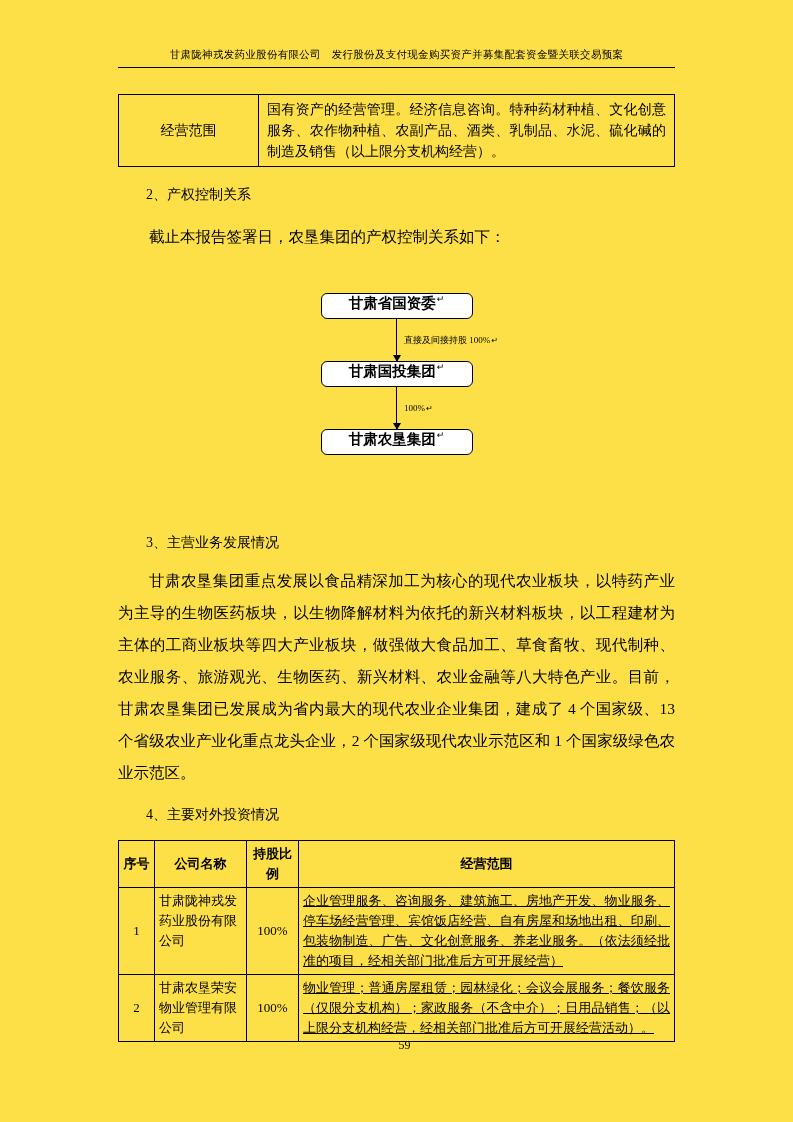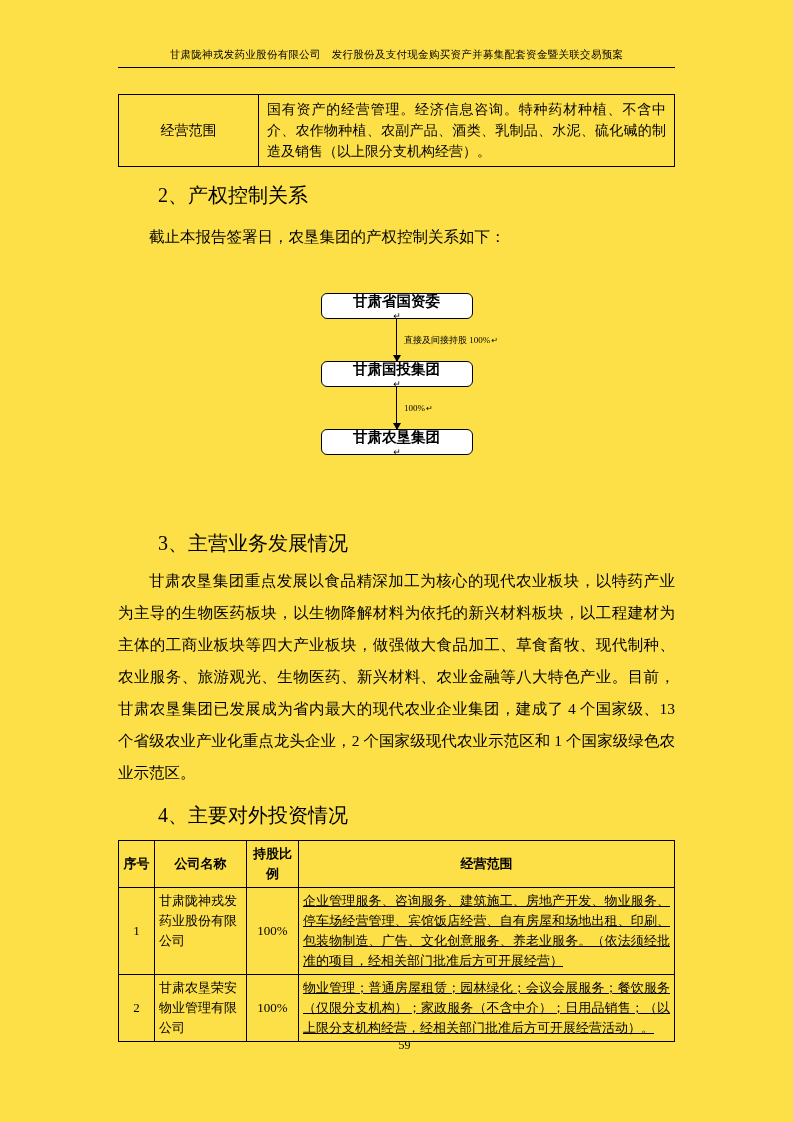--- a/index.html
+++ b/index.html
@@ -34,21 +34,21 @@
   table.cont-table td {
     border: 1px solid #000;
     padding: 4px 8px;
     line-height: 21px;
     vertical-align: middle;
   }
   td.cont-label { width: 140px; text-align: center; }
   td.cont-value { text-align: justify; }
   
   .sec-heading {
-    font-size: 20px;
+    font-size: 14px;
     line-height: 20px;
     margin: 18px 0 0 0;
     text-indent: 2em;
   }
   .para {
     font-size: 15.5px;
     line-height: 32px;
     text-align: justify;
     text-indent: 2em;
     margin: 12px 0 0 0;
@@ -60,26 +60,24 @@
     display: flex;
     flex-direction: column;
     align-items: center;
   }
   .fc-box {
     width: 152px;
     height: 26px;
     border: 1px solid #000;
     border-radius: 6px;
     display: flex;
-    align-items: center;
     justify-content: center;
     font-size: 14.5px;
     font-weight: bold;
     background: #fff;
-    flex-direction: column;
   }
   .fc-mark { font-size: 9px; font-weight: normal; margin-left: 1px; }
   .fc-arrow {
     position: relative;
     width: 1px;
     height: 42px;
     background: #000;
   }
   .fc-arrow::after {
     content: "";
@@ -138,21 +136,21 @@
 <body>
 
 <div class="page">
 
   <div class="doc-header">甘肃陇神戎发药业股份有限公司　发行股份及支付现金购买资产并募集配套资金暨关联交易预案</div>
 
   <table class="cont-table">
     <tbody>
       <tr>
         <td class="cont-label">经营范围</td>
-        <td class="cont-value">国有资产的经营管理。经济信息咨询。特种药材种植、不含中介、农作物种植、农副产品、酒类、乳制品、水泥、硫化碱的制造及销售（以上限分支机构经营）。</td>
+        <td class="cont-value">国有资产的经营管理。经济信息咨询。特种药材种植、文化创意服务、农作物种植、农副产品、酒类、乳制品、水泥、硫化碱的制造及销售（以上限分支机构经营）。</td>
       </tr>
     </tbody>
   </table>
 
   <div class="sec-heading">2、产权控制关系</div>
 
   <div class="para intro">截止本报告签署日，农垦集团的产权控制关系如下：</div>
 
   <div class="flowchart">
     <div class="fc-box">

